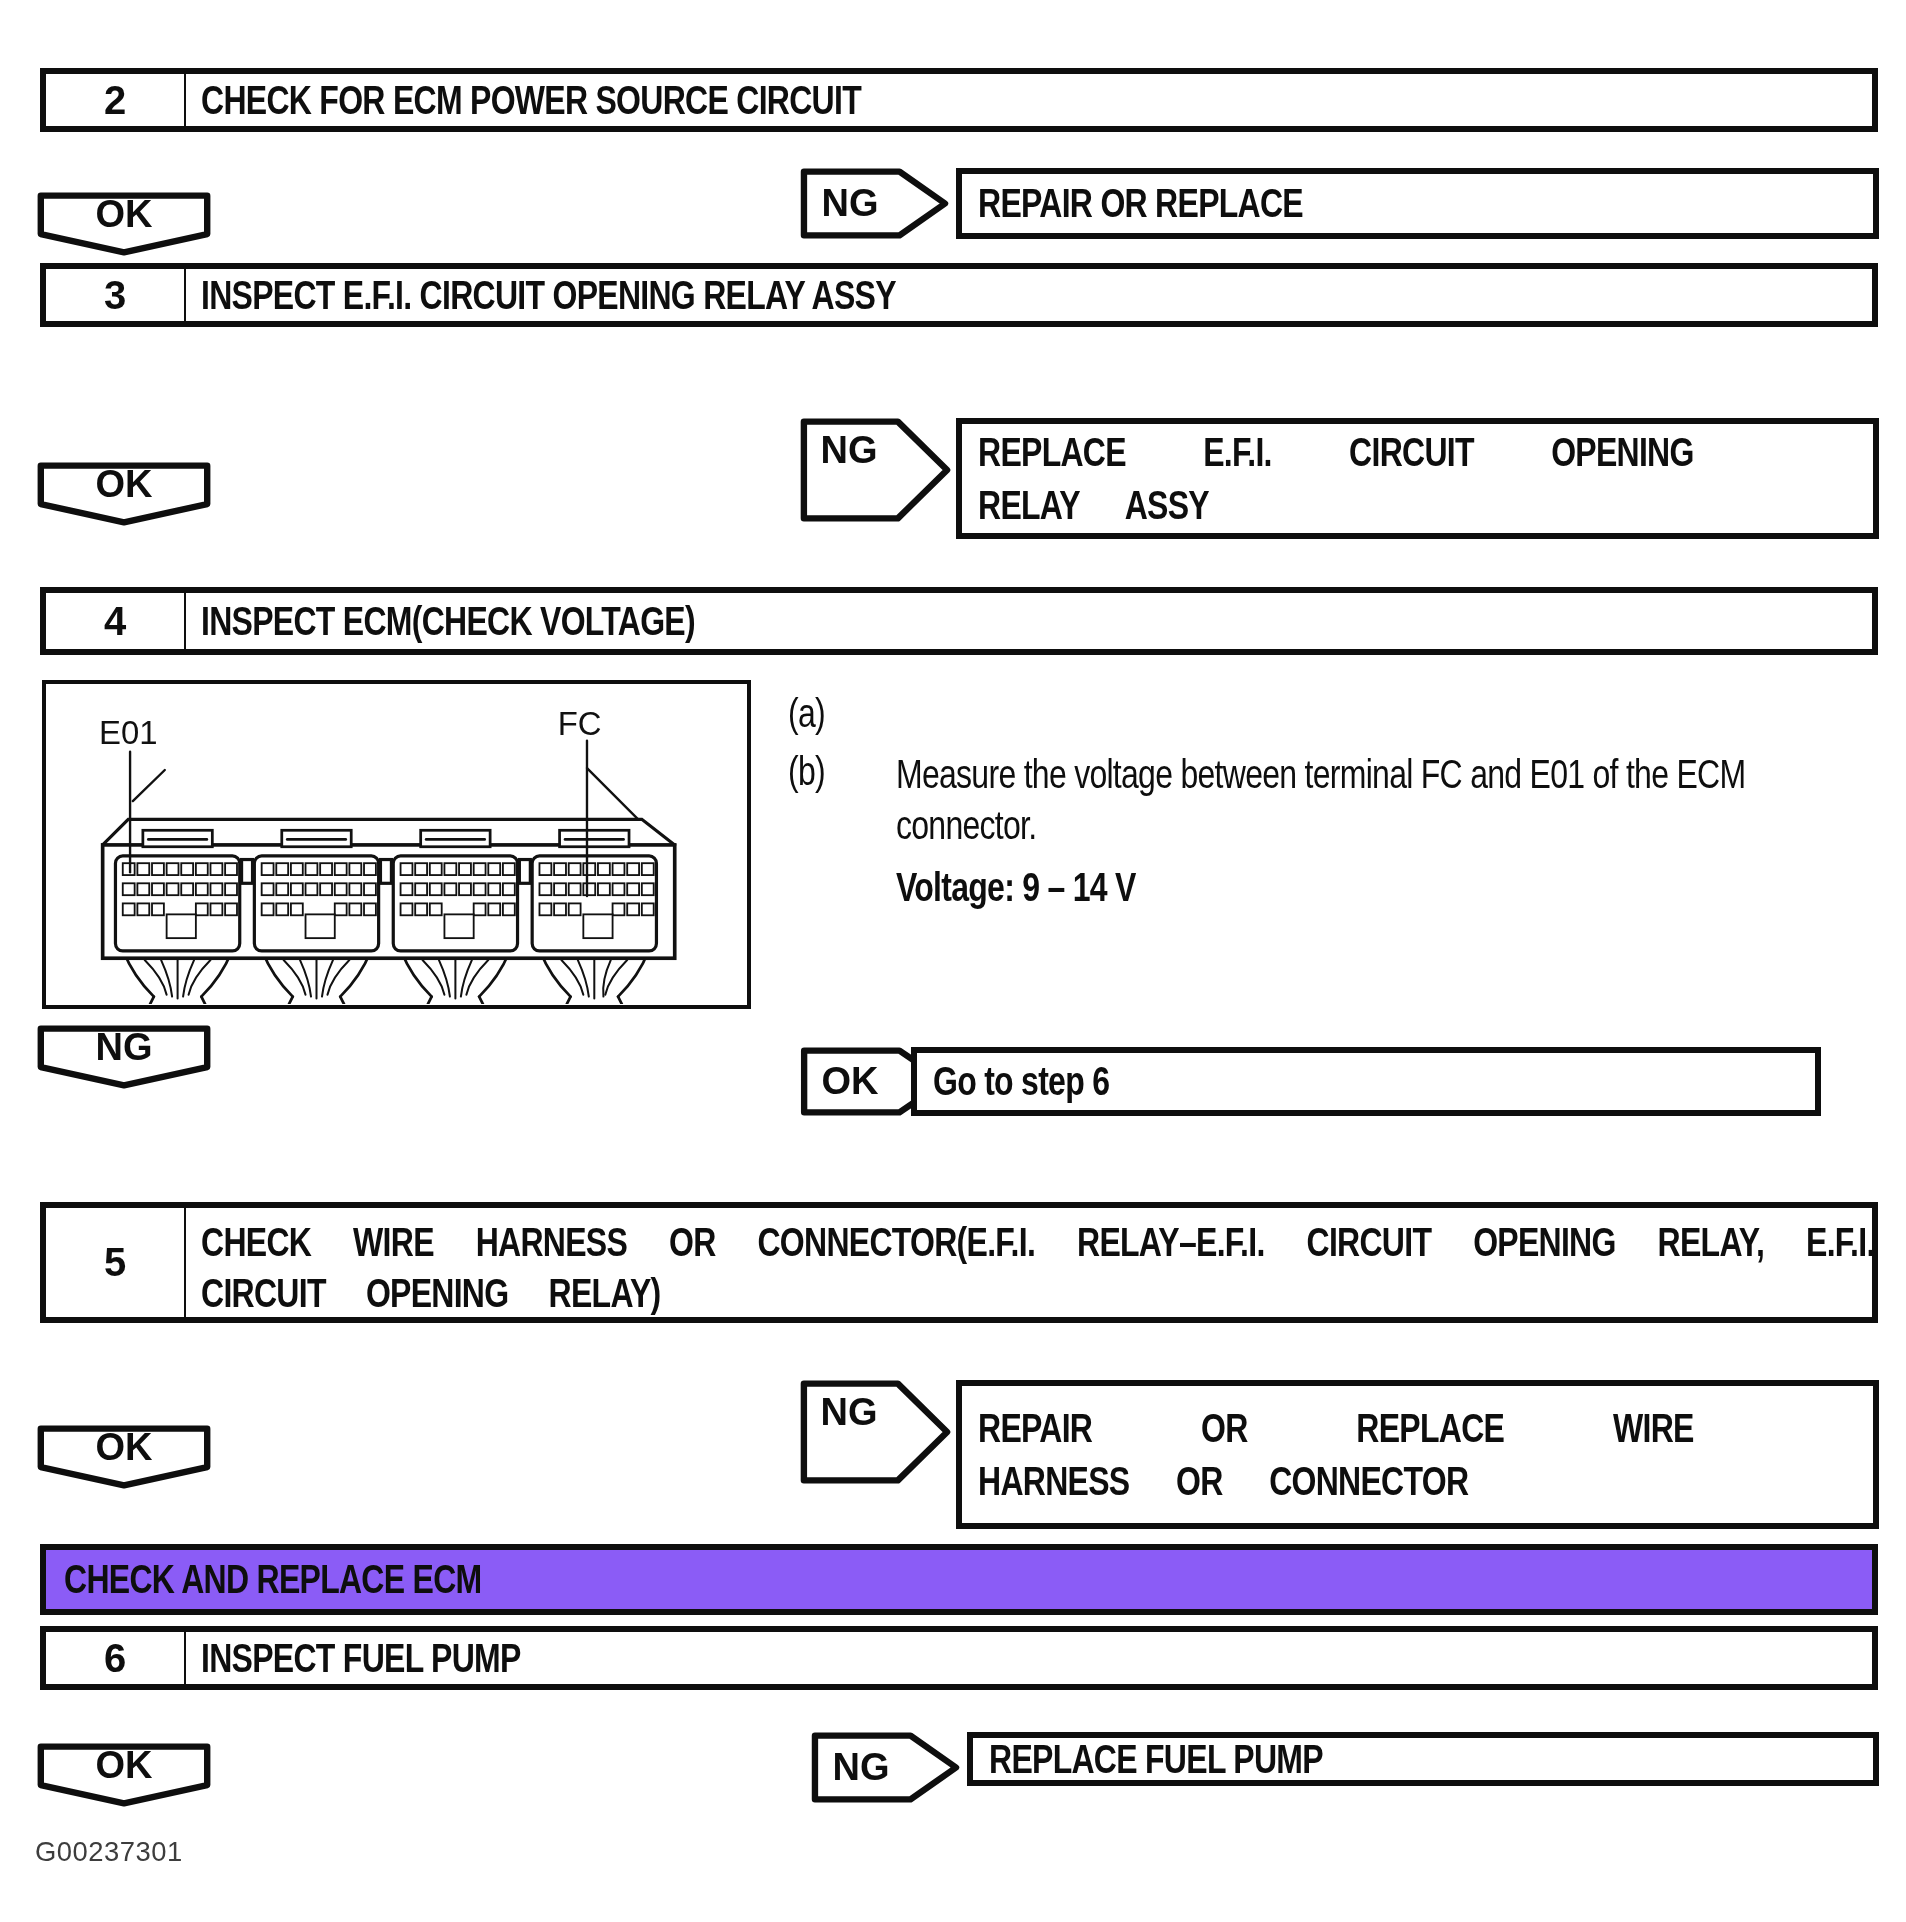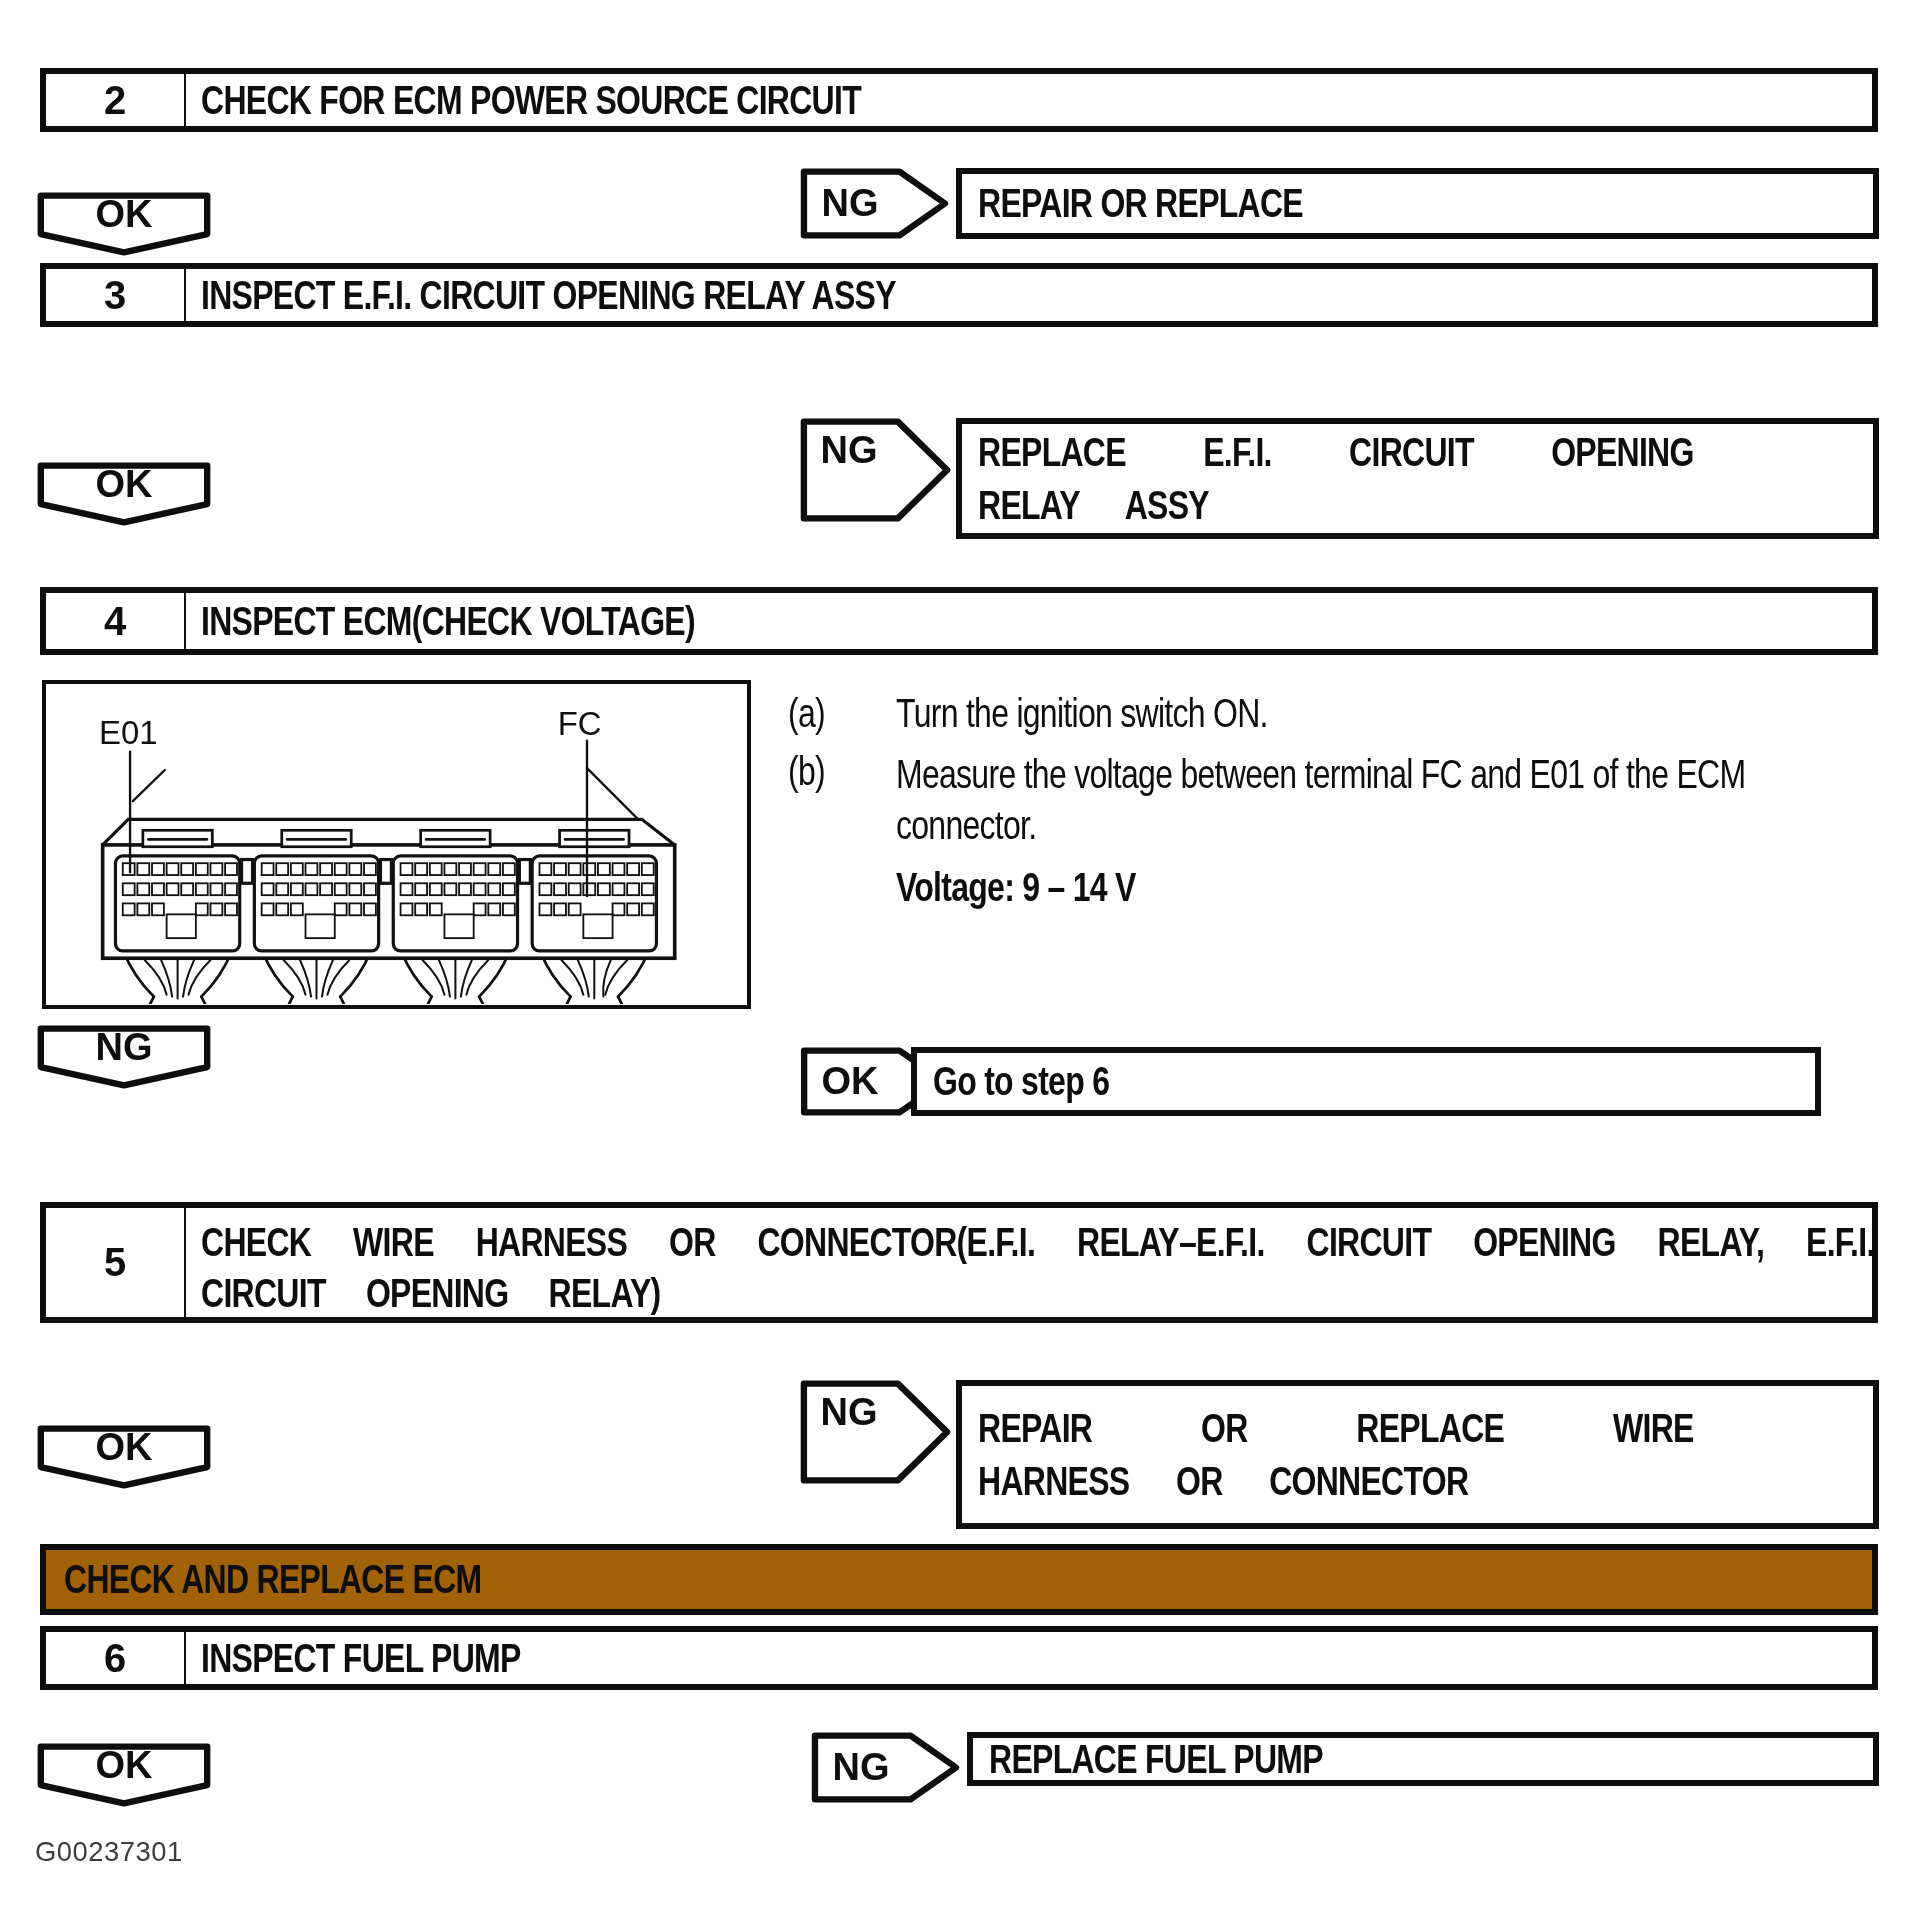--- a/index.html
+++ b/index.html
@@ -6,21 +6,21 @@
   #page {
     position:relative; width:1907px; height:1922px;
     background:#ffffff; overflow:hidden;
     font-family:"Liberation Sans","DejaVu Sans",sans-serif;
     color:#0e0e0e;
     -webkit-font-smoothing:antialiased;
   }
   #page * { box-sizing:border-box; }
 
   
-  .hbox { position:absolute; border:6.4px solid #0e0e0e; background:#a16207; display:flex; align-items:center; }
+  .hbox { position:absolute; border:6.4px solid #0e0e0e; background:#8b5cf6; display:flex; align-items:center; }
 
   
   .step-header { position:absolute; border:6.4px solid #0e0e0e; background:#fff; display:flex; align-items:stretch; }
   .num-cell { width:140px; border-right:2.7px solid #0e0e0e; display:flex; align-items:center; justify-content:center; flex:none; }
   .title-cell { flex:1; display:flex; align-items:center; padding-left:14.6px; overflow:visible;border-radius:14px; }
 
   .t-hdr  { font-weight:700; font-size:40px; letter-spacing:-0.9px; }
   .t-num  { font-weight:700; font-size:40px; }
   .t-body { font-weight:400; font-size:40px; letter-spacing:-0.9px; }
   .t-lab  { font-weight:700; font-size:38px; }
@@ -313,21 +313,20 @@
         </g>
       </g>
       <text x="58" y="66" font-size="36" fill="#111111">E01</text>
       <text x="560" y="56" font-size="36" fill="#111111">FC</text>
     </svg>
   </div>
 
   <div class="instr" style="left:788px; top:691px;">
     <div class="row" style="margin-bottom:12.8px;">
       <span class="idx t-body"><span class="cond">(a)</span></span>
-      <span class="txt t-body"><span class="cond">Turn the ignition switch ON.</span></span>
     </div>
     <div class="row">
       <span class="idx t-body"><span class="cond">(b)</span></span>
       <span class="txt t-body">
           <span class="wrapblock">Measure the voltage between terminal FC and E01 of the ECM connector.</span>
         </span>
     </div>
     <div style="margin-left:108px; margin-top:14.6px;" class="t-hdr">
       <span class="cond">Voltage: 9 – 14 V</span>
     </div>

